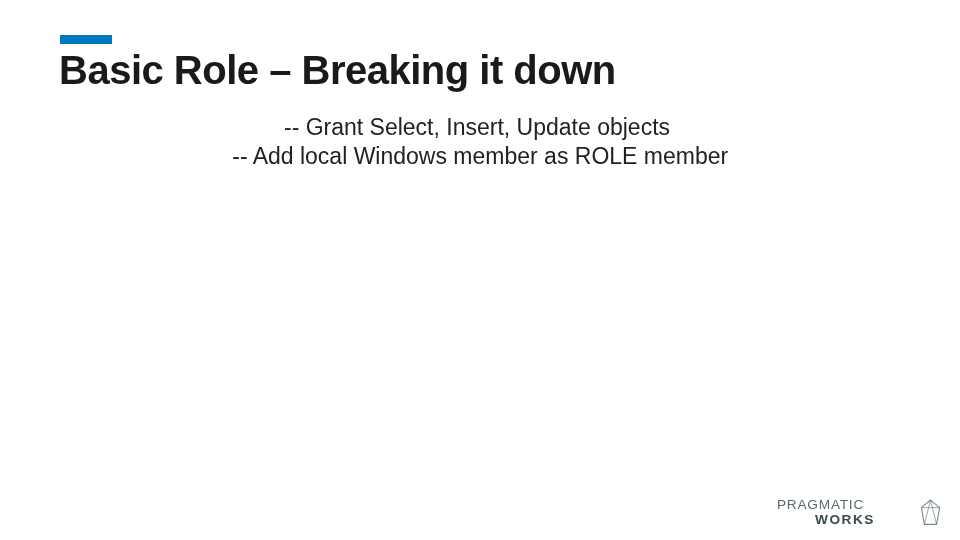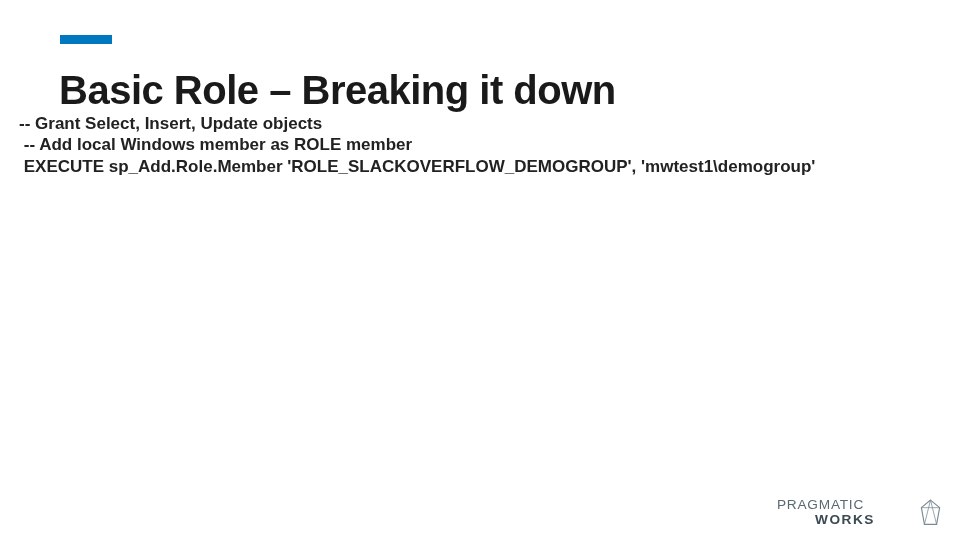--- a/index.html
+++ b/index.html
@@ -1,33 +1,32 @@
 <!DOCTYPE html>
 <html><head>
 <meta charset="utf-8">
 <style>
   * { margin: 0; padding: 0; box-sizing: border-box; }
   html, body { width: 960px; height: 540px; background: #fff; font-family: "Segoe UI", Arial, sans-serif; overflow: hidden; }
   .slide { position: relative; width: 960px; height: 540px; }
   .accent-bar { position: absolute; top: 35px; left: 60px; width: 52px; height: 9px; background: #0078bf; }
-  .title { position: absolute; top: 48px; left: 59px; font-size: 40px; font-weight: 700; color: #1a1a1a; letter-spacing: -0.5px; margin-top: 20px; }
-  .body { position: absolute; top: 113px; left: 19px; right: 25px; font-size: 17px; line-height: 1.25; color: #222; font-weight: 700; }
+  .title { position: absolute; top: 48px; left: 59px; font-size: 40px; font-weight: 700; color: #1a1a1a; letter-spacing: -0.5px; }
+  .body { position: absolute; top: 113px; left: 19px; right: 25px; font-size: 23px; line-height: 1.25; color: #222; font-weight: 400; text-align: center; }
   .body div { white-space: pre-wrap; }
   .logo { position: absolute; bottom: 8px; right: 16px; height: 38px; }
 </style>
 </head>
 <body>
 
 <div class="slide">
   <div class="accent-bar"></div>
   <h1 class="title">Basic Role – Breaking it down</h1>
   <div class="body">
     <div>-- Grant Select, Insert, Update objects</div>
     <div> -- Add local Windows member as ROLE member</div>
-    <div> EXECUTE sp_Add.Role.Member 'ROLE_SLACKOVERFLOW_DEMOGROUP', 'mwtest1\demogroup'</div>
   </div>
 
   <svg class="logo" viewBox="0 0 220 50">
     <text x="0" y="20" font-family="Arial, sans-serif" font-size="18" font-weight="400" fill="#5a6a72" letter-spacing="1">PRAGMATIC</text>
     <text x="50" y="40" font-family="Arial, sans-serif" font-size="18" font-weight="700" fill="#3b4a52" letter-spacing="2">WORKS</text>
     <g transform="translate(190,8)">
       <polygon points="12,0 24,10 20,32 4,32 0,10" fill="none" stroke="#7a8a92" stroke-width="1.5"></polygon>
       <line x1="0" y1="10" x2="24" y2="10" stroke="#7a8a92" stroke-width="1"></line>
       <line x1="12" y1="0" x2="4" y2="32" stroke="#7a8a92" stroke-width="1"></line>
       <line x1="12" y1="0" x2="20" y2="32" stroke="#7a8a92" stroke-width="1"></line>

